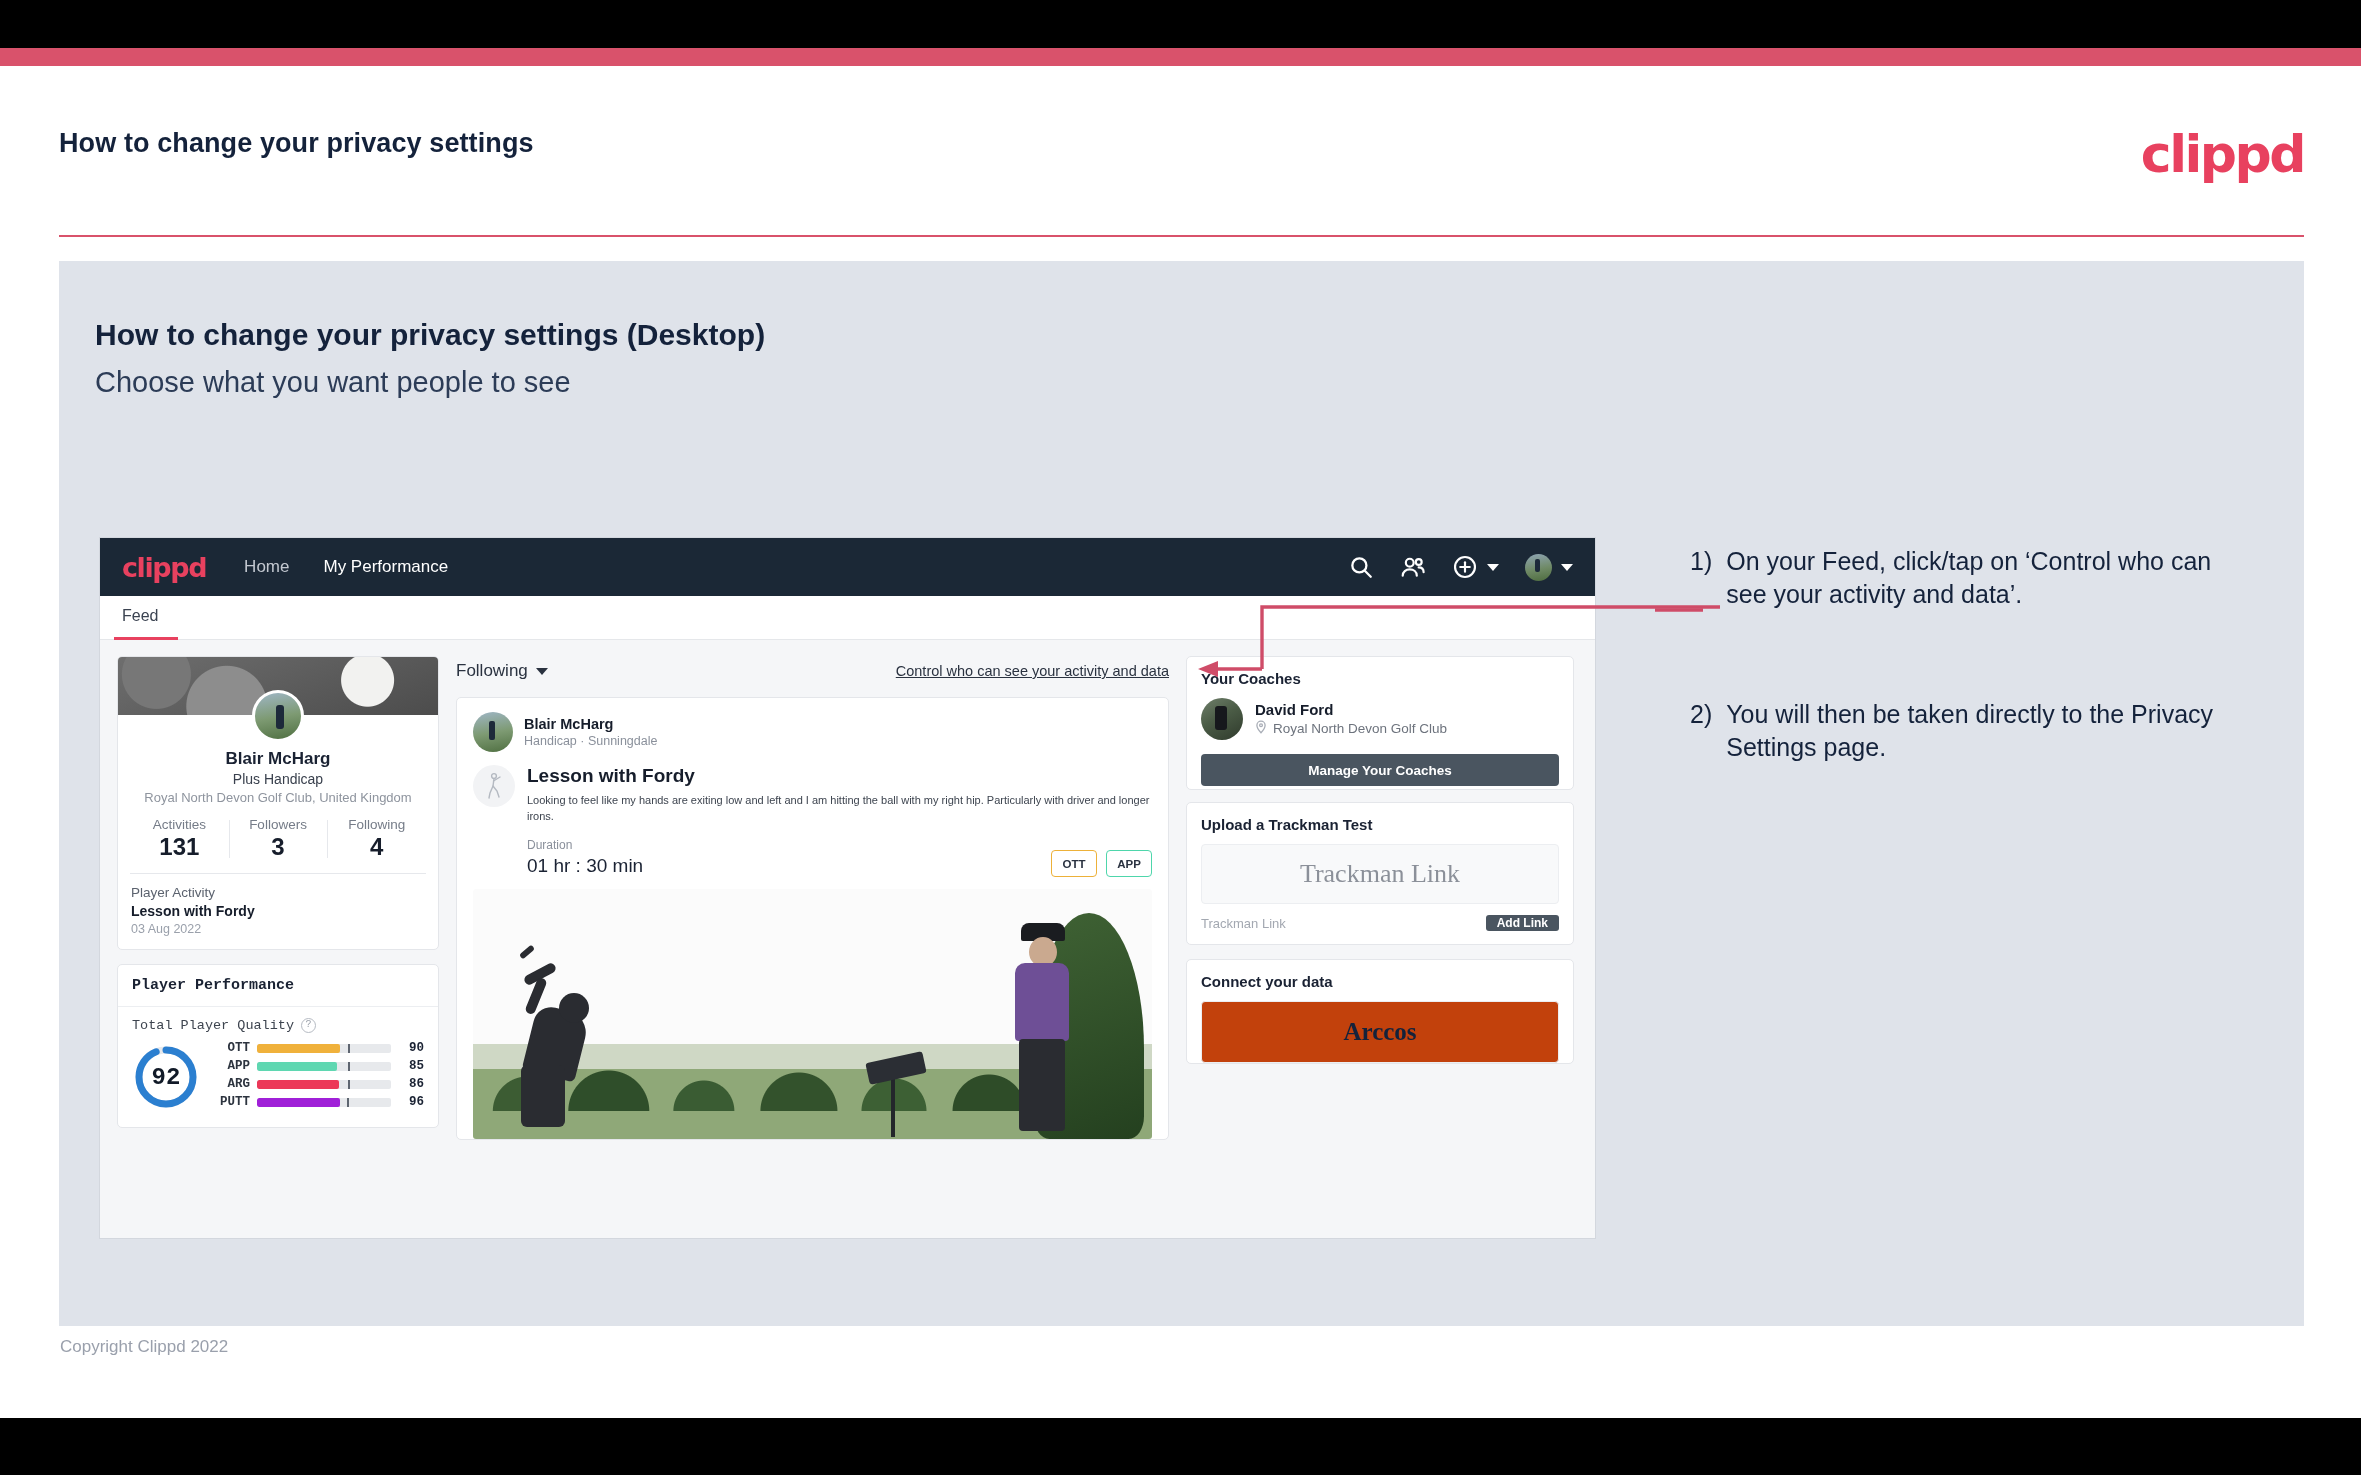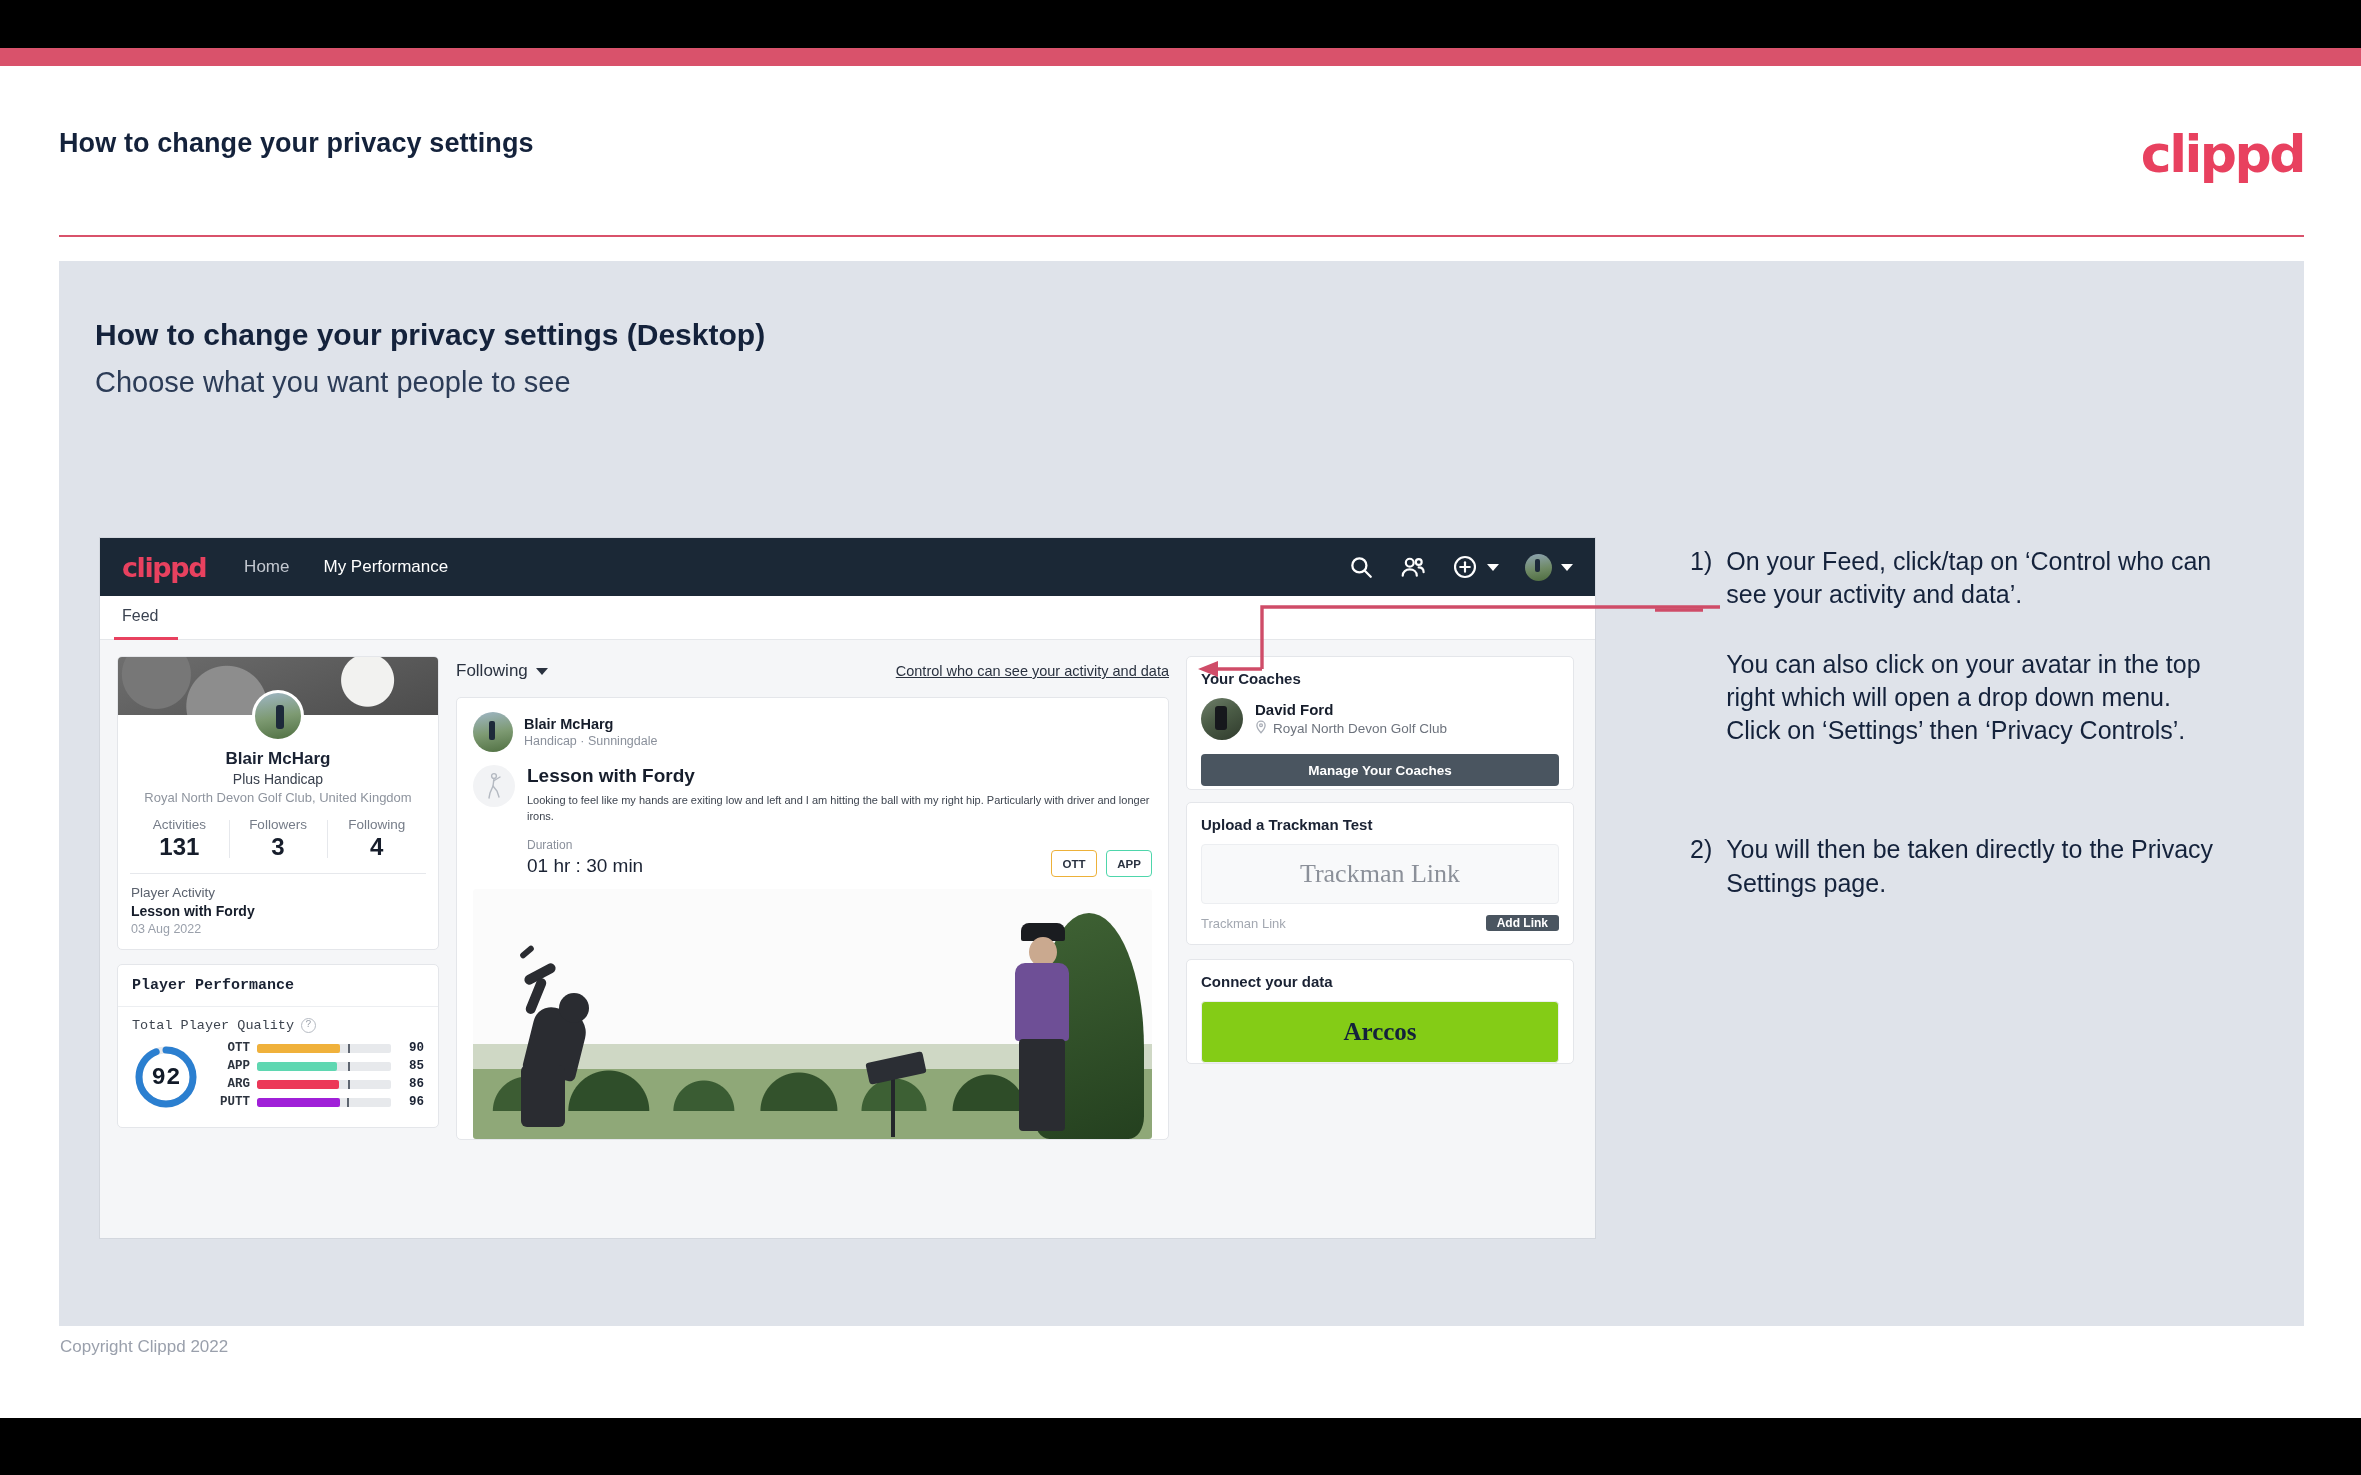--- a/index.html
+++ b/index.html
@@ -210,21 +210,21 @@
       font-size:13.5px; font-weight:700; }
   .tm-card { padding:13px 14px 0 14px; margin-top:12px; }
   .tm-box { margin-top:11px; height:60px; background:#f8f9fa; border:1px solid #eceef1; border-radius:4px;
      display:flex;align-items:center;justify-content:center; }
   .tm-wordmark { font-family:"Liberation Serif", serif; font-size:26px; color:#8b9099; }
   .tm-input-row { display:flex; align-items:center; padding:11px 0 13px 0; }
   .tm-placeholder { font-size:13px; color:#a3a8b1; }
   .btn-add { margin-left:auto; height:16px; padding:0 11px; background:#4a5560; color:#fff;
      border-radius:3px; font-size:12px; font-weight:700; display:flex;align-items:center; }
   .cd-card { padding:13px 14px 0 14px; margin-top:14px; }
-  .cd-box { margin-top:11px; height:62px; background:#84cc16; border:1px solid #eceef1; border-radius:4px;
+  .cd-box { margin-top:11px; height:62px; background:#c2410c; border:1px solid #eceef1; border-radius:4px;
      display:flex;align-items:center;justify-content:center; }
   .cd-wordmark { font-family:"Liberation Serif", serif; font-size:25px; font-weight:700; color:#14223b; }
 
   
   .instructions { position:absolute; left:1690px; top:545px; width:530px; }
   .instr-item { display:flex; gap:14px; }
   .instr-num { font-size:25px; color:#14223b; line-height:1.33; flex:none; }
   .instr-text { font-size:25px; color:#14223b; line-height:1.33; }
   .instr-para2 { margin-top:36px; }
   .instr-item-2 { margin-top:86px; }
@@ -496,21 +496,20 @@
 </svg>
 <svg style="position:absolute;left:1655px;top:602px;width:50px;height:20px;" viewBox="0 0 50 20">
   <path d="M0 8 H48" fill="none" stroke="#cf4c68" stroke-width="3.4"></path>
 </svg>
 
 <div class="instructions">
   <div class="instr-item">
     <div class="instr-num">1)</div>
     <div>
       <div class="instr-text">On your Feed, click/tap on ‘Control who can see your activity and data’.</div>
-      <div class="instr-text instr-para2">You can also click on your avatar in the top right which will open a drop down menu. Click on ‘Settings’ then ‘Privacy Controls’.</div>
     </div>
   </div>
   <div class="instr-item instr-item-2">
     <div class="instr-num">2)</div>
     <div>
       <div class="instr-text">You will then be taken directly to the Privacy Settings page.</div>
     </div>
   </div>
 </div>
 

